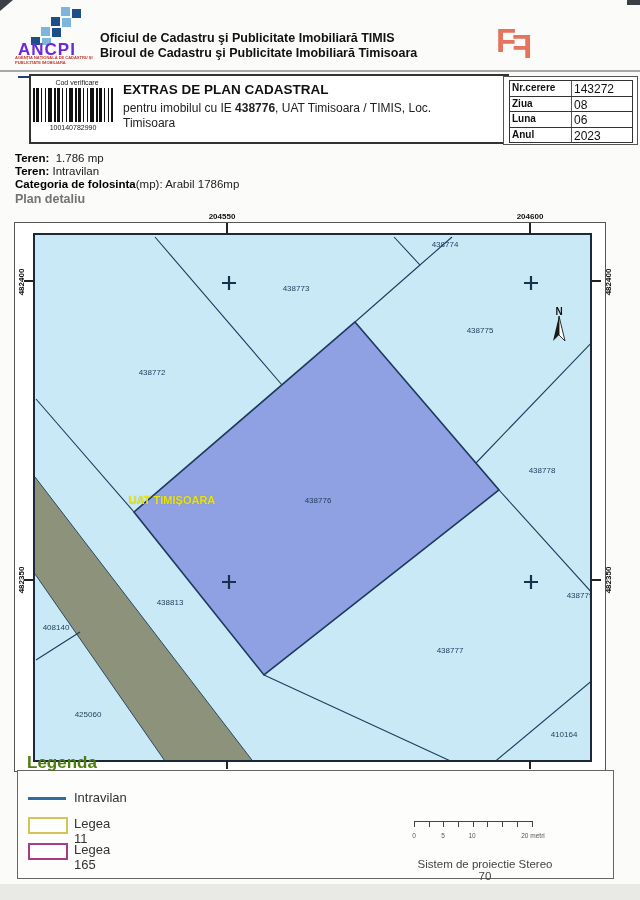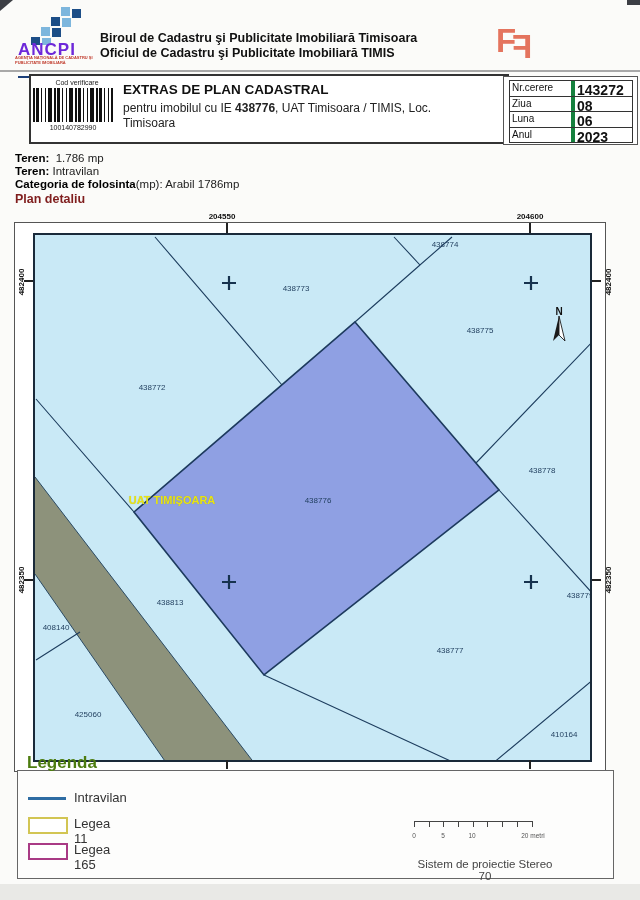--- a/index.html
+++ b/index.html
@@ -22,26 +22,26 @@
   #barcode{left:33px;top:88px;width:80px;height:34px;
     background:repeating-linear-gradient(90deg,#111 0 2px,#fff 2px 3px,#111 3px 6px,#fff 6px 8px,#111 8px 9px,#fff 9px 12px,#111 12px 13px,#fff 13px 15px,#111 15px 19px,#fff 19px 21px);}
   #barcode-number{left:33px;top:124px;width:80px;text-align:center;font-size:7px;color:#222;}
   #doc-title{left:123px;top:82px;font-size:13.5px;font-weight:bold;color:#111;}
   #doc-subtitle{left:123px;top:101px;width:380px;font-size:12px;color:#222;line-height:15px;}
   
   #req-outer{left:503px;top:76px;width:133px;height:67px;border:1px solid #555;background:#fff;}
   #request-table{left:509px;top:80px;width:122px;border:1px solid #333;}
   .req-row{display:flex;border-bottom:1px solid #333;height:14.5px;}
   .req-row:last-child{border-bottom:none;}
-  .req-label{width:57px;border-right:4px solid #15803d;font-size:10px;font-weight:normal;padding:1px 2px;color:#111;}
-  .req-value{flex:1;font-size:14px;font-weight:bold;padding:1px 2px;color:#111;}
+  .req-label{width:57px;border-right:1px solid #15803d;font-size:10px;font-weight:bold;padding:1px 2px;color:#111;}
+  .req-value{flex:1;font-size:12px;font-weight:normal;padding:1px 2px;color:#111;}
   
   .teren-line{left:15px;font-size:11.5px;color:#222;}
   .teren-line b{color:#000;}
-  #plan-title{left:15px;top:192px;font-size:12.5px;font-weight:bold;color:#7f1d1d;}
+  #plan-title{left:15px;top:192px;font-size:12.5px;font-weight:bold;color:#737373;}
   
   #map-outer{left:14px;top:222px;width:590px;height:548px;border:1px solid #555;background:#fff;}
   #map-inner{left:33px;top:233px;width:559px;height:529px;border:2px solid #1a2a3a;box-sizing:border-box;background:#c9e9f6;overflow:hidden;}
   #strip{position:absolute;left:0;top:0;width:559px;height:529px;
     background-color:#8d927b;
     background-image:
       radial-gradient(ellipse 55px 35px at 18% 52%, #5c6a52 0%, transparent 65%),
       radial-gradient(ellipse 35px 22px at 55% 62%, #4e5a49 0%, transparent 60%),
       radial-gradient(ellipse 45px 30px at 70% 80%, #79816a 0%, transparent 70%),
       radial-gradient(ellipse 28px 18px at 60% 58%, #6b5f57 0%, transparent 60%),
@@ -81,22 +81,22 @@
     <rect x="47" y="12" width="9" height="9" fill="#7db6dd"></rect>
     <rect x="26" y="21" width="9" height="9" fill="#7db6dd"></rect>
     <rect x="37" y="22" width="9" height="9" fill="#1c4e87"></rect>
     <rect x="16" y="31" width="9" height="8" fill="#1c4e87"></rect>
     <rect x="27" y="32" width="9" height="7" fill="#7db6dd"></rect>
   </svg>
 </div>
 <div class="abs" id="logo-acronym">ANCPI</div>
 <div class="abs" id="logo-subtitle">AGENŢIA NAŢIONALĂ DE CADASTRU ŞI PUBLICITATE IMOBILIARĂ</div>
 <div class="abs" id="office-lines">
+  <div>Oficiul de Cadastru şi Publicitate Imobiliară TIMIS</div>
   <div>Biroul de Cadastru şi Publicitate Imobiliară Timisoara</div>
-  <div>Oficiul de Cadastru şi Publicitate Imobiliară TIMIS</div>
 </div>
 <div class="abs" id="red-logo"><span class="f1">F</span><span class="f2">F</span></div>
 <div class="abs" id="header-rule"></div>
 
 <div class="abs" id="title-box"></div>
 <div class="abs" id="cod-verificare">Cod verificare</div>
 <div class="abs" id="barcode"></div>
 <div class="abs" id="barcode-number">100140782990</div>
 <div class="abs" id="doc-title">EXTRAS DE PLAN CADASTRAL</div>
 <div class="abs" id="doc-subtitle">
@@ -146,21 +146,21 @@
     </g>
     <text x="524" y="80" text-anchor="middle" font-size="10" font-weight="bold" fill="#111">N</text>
     <g id="crosses">
         <path d="M 187 48 H 201 M 194 41 V 55" stroke="#16324e" stroke-width="2.2"></path>
         <path d="M 489 48 H 503 M 496 41 V 55" stroke="#16324e" stroke-width="2.2"></path>
         <path d="M 187 347 H 201 M 194 340 V 354" stroke="#16324e" stroke-width="2.2"></path>
         <path d="M 489 347 H 503 M 496 340 V 354" stroke="#16324e" stroke-width="2.2"></path>
       </g>
   </svg>
   <div id="map-labels">
-      <div class="parcel-label" style="left: 117px; top: 152px;">438772</div>
+      <div class="parcel-label" style="left: 117px; top: 137px;">438772</div>
       <div class="parcel-label" style="left: 261px; top: 53px;">438773</div>
       <div class="parcel-label" style="left: 386px; top: 9px; margin-left: 24px;">438774</div>
       <div class="parcel-label" style="left: 445px; top: 95px;">438775</div>
       <div class="parcel-label" style="left: 283px; top: 265px;">438776</div>
       <div class="parcel-label" style="left: 415px; top: 415px;">438777</div>
       <div class="parcel-label" style="left: 507px; top: 235px;">438778</div>
       <div class="parcel-label" style="left: 545px; top: 360px;">438779</div>
       <div class="parcel-label" style="left: 135px; top: 367px;">438813</div>
       <div class="parcel-label" style="left: 21px; top: 392px;">408140</div>
       <div class="parcel-label" style="left: 53px; top: 479px;">425060</div>

